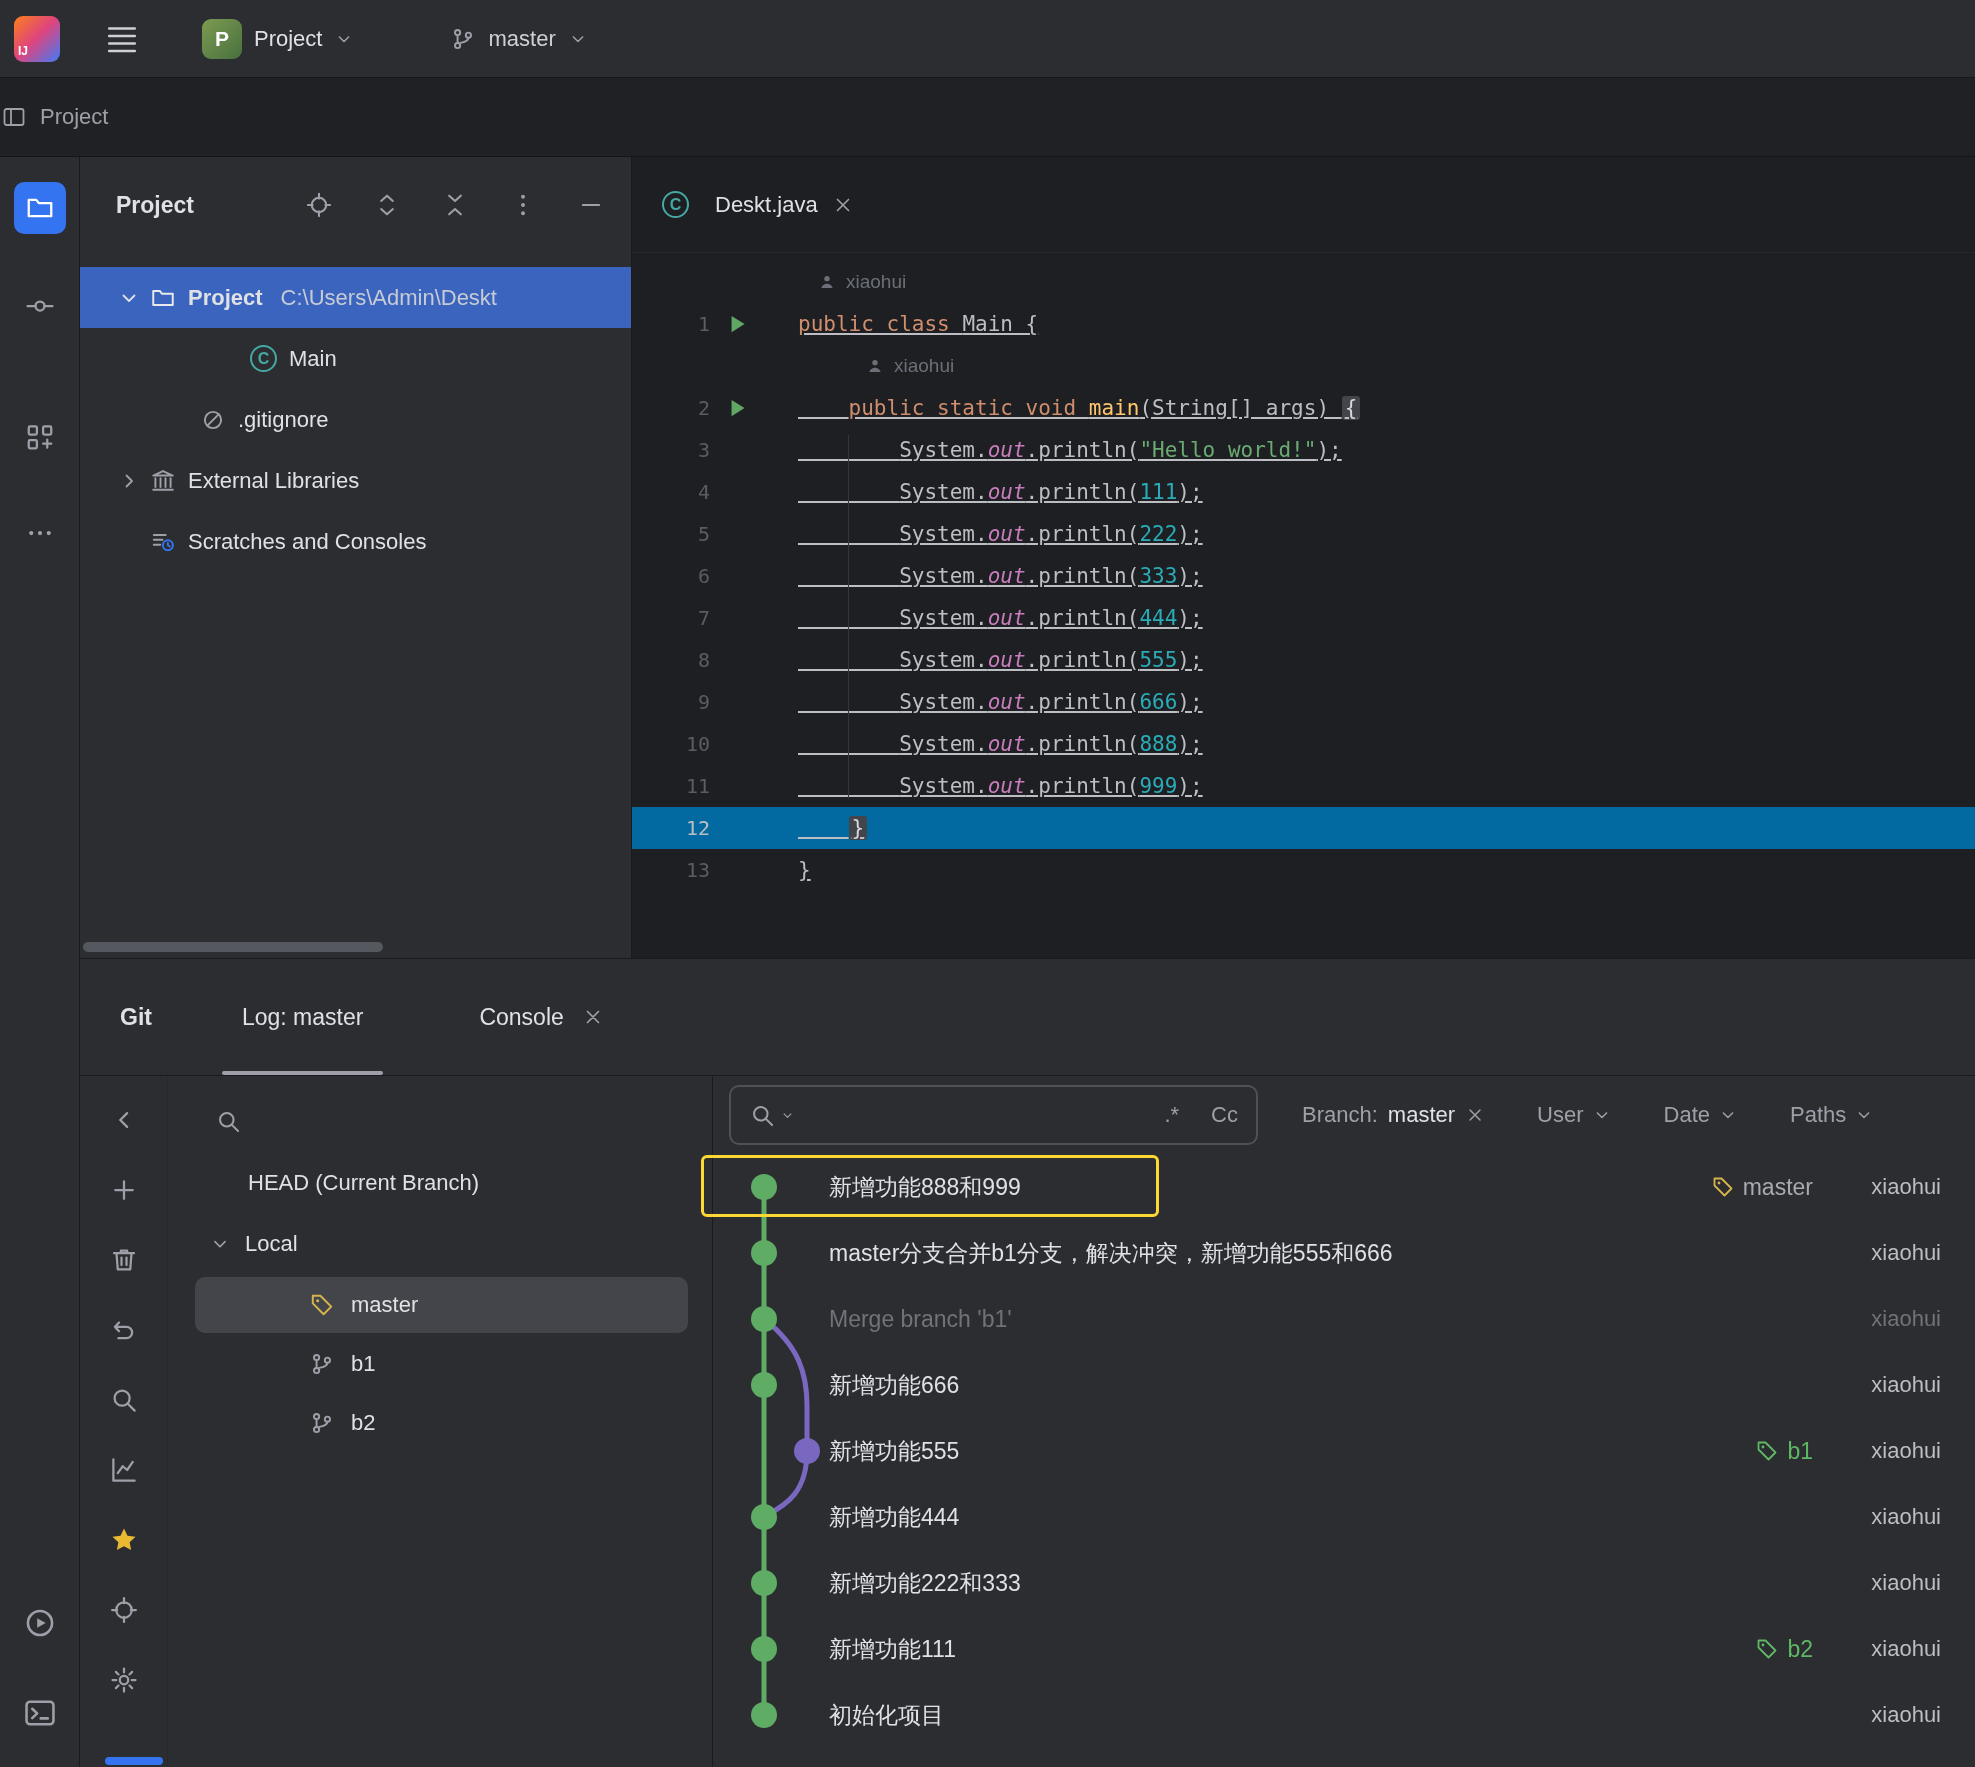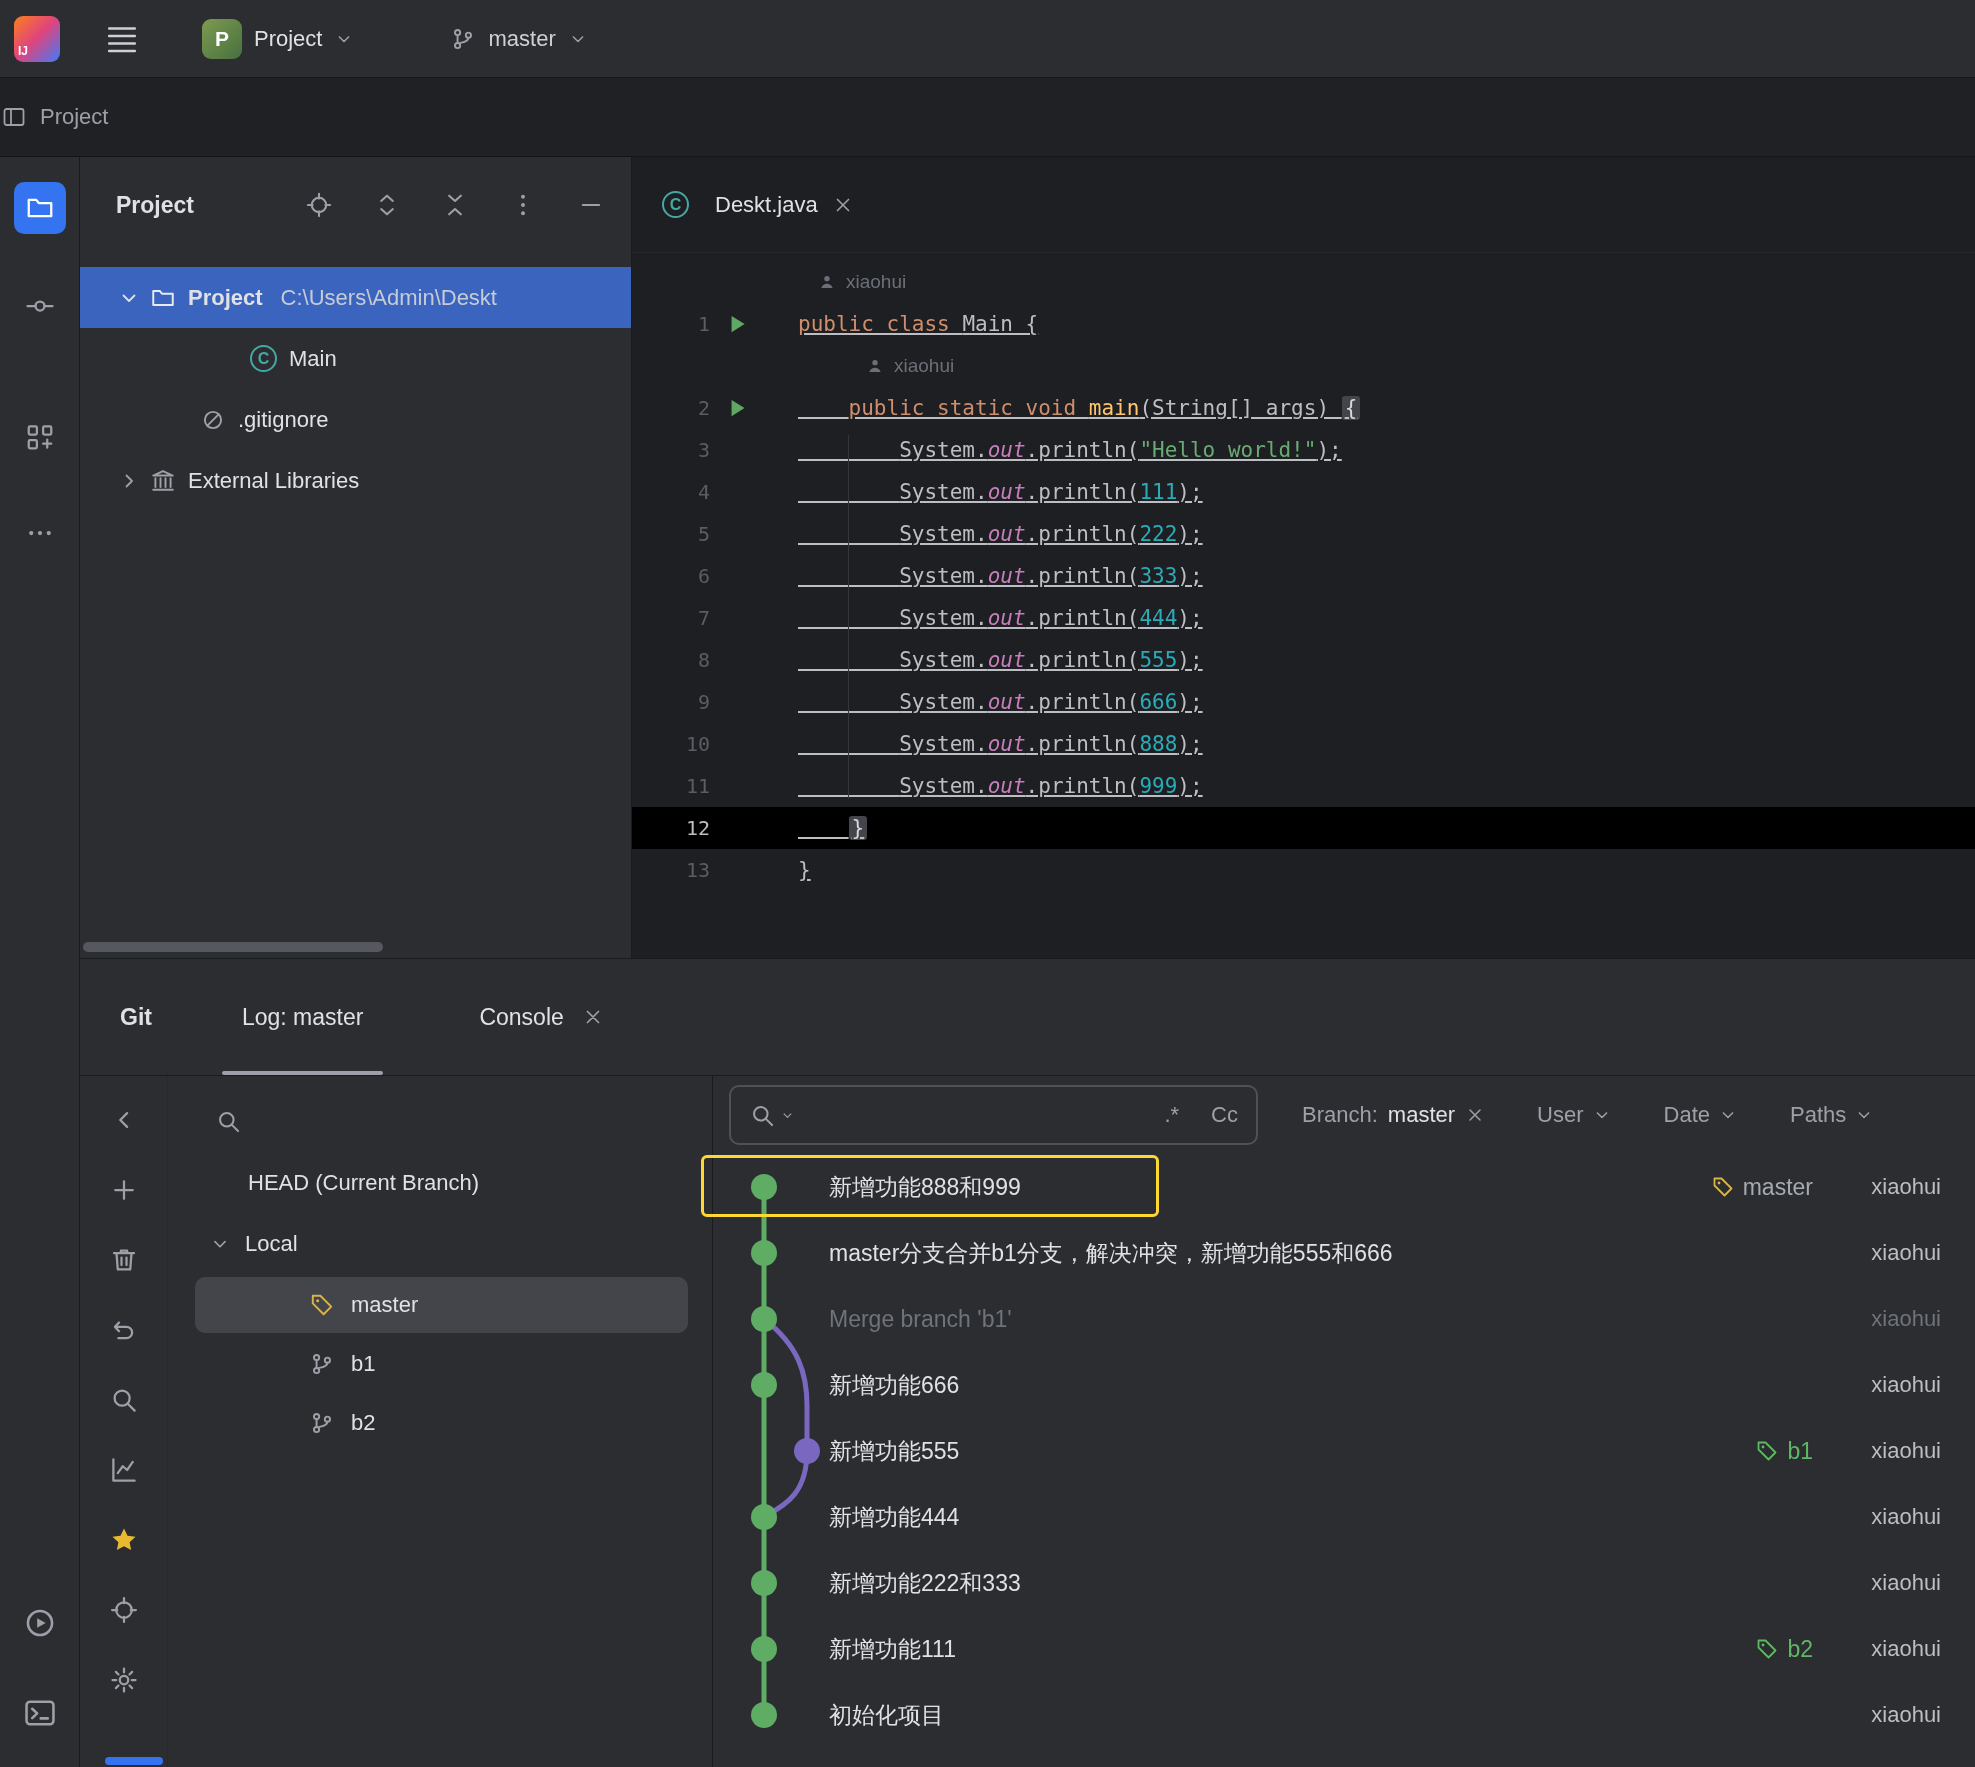--- a/index.html
+++ b/index.html
@@ -68,21 +68,21 @@
 
   
   .editor { position:absolute; left:632px; top:157px; right:0; height:801px; background:#1e1f22; }
   .tabbar { height:96px; display:flex; align-items:center; border-bottom:1px solid #26272a; }
   .tab { display:flex; align-items:center; gap:14px; padding:0 24px 0 30px; font-size:22px;
          height:100%; cursor:pointer; }
   .tab-close { color:#9da0a8; cursor:pointer; }
   .code { position:relative; padding-top:8px;
           font-family:"DejaVu Sans Mono","Liberation Mono",monospace; font-size:21px; }
   .crow { height:42px; display:flex; align-items:center; }
-  .crow.current { background:#000000;align-items:center; }
+  .crow.current { background:#0369a1;align-items:center; }
   .gut { width:160px; flex:none; display:flex; align-items:center; }
   .lnum { width:78px; text-align:right; color:#5a5d63; font-size:20px; }
   .crow.current .lnum { color:#bcbec4; }
   .runic { margin-left:14px; color:#5fa762; cursor:pointer; }
   .codeline { white-space:pre; padding-left:6px; color:#bcbec4;text-decoration:underline; }
   .tk-kw { color:#cf8e6d; }
   .tk-plain { color:#bcbec4; }
   .tk-method { color:#ffc66d; }
   .tk-fld { color:#c77dbb; font-style:italic; }
   .tk-str { color:#6aab73; }
@@ -329,20 +329,31 @@
               <path d="M9.5 6.5l5.5 5.5-5.5 5.5"></path>
             </svg>
           </span>
           <span class="ic ti" style="width:26px;height:26px">
             <svg viewBox="0 0 24 24" fill="none" stroke="currentColor" stroke-width="1.8" stroke-linecap="round" stroke-linejoin="round">
               <path d="M12 2.8L21 7H3zM5 9.5v8M9.7 9.5v8M14.3 9.5v8M19 9.5v8M3 20h18"></path>
             </svg>
           </span>
           <span class="tlabel">External Libraries</span>
         </div>
+        <div class="tree-row" style="padding-left: 34px;">
+          <span class="chev-ph"></span>
+          <span class="ic ti" style="width:26px;height:26px">
+            <svg viewBox="0 0 24 24" fill="none" stroke="currentColor" stroke-width="1.8" stroke-linecap="round" stroke-linejoin="round">
+              <path d="M3.5 5.5h11M3.5 10h8M3.5 14.5h6"></path>
+              <circle cx="16.5" cy="15" r="4.6" stroke="#3574f0"></circle>
+              <path d="M16.5 12.8V15l1.8 1.2" stroke="#3574f0"></path>
+            </svg>
+          </span>
+          <span class="tlabel">Scratches and Consoles</span>
+        </div>
       </div>
     <div class="hscroll"></div>
   </section>
 
   <section class="editor">
     <div class="tabbar">
       <div class="tab">
         <span class="class-badge">C</span>
         <span>Deskt.java</span>
         <span class="tab-close ic" style="width:22px;height:22px">

